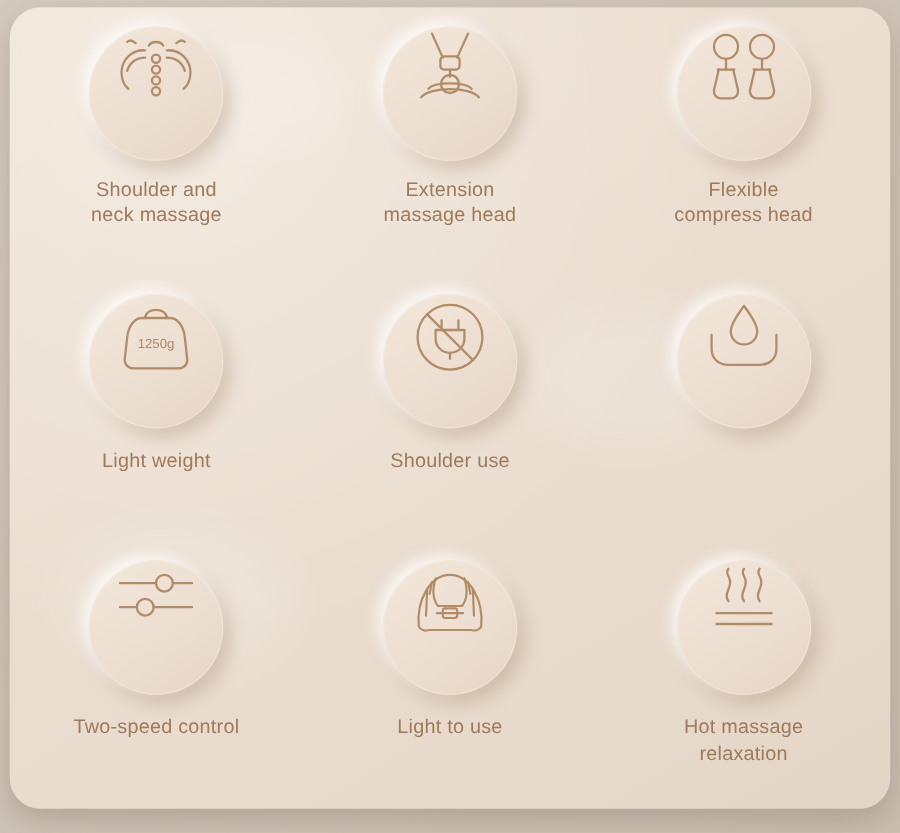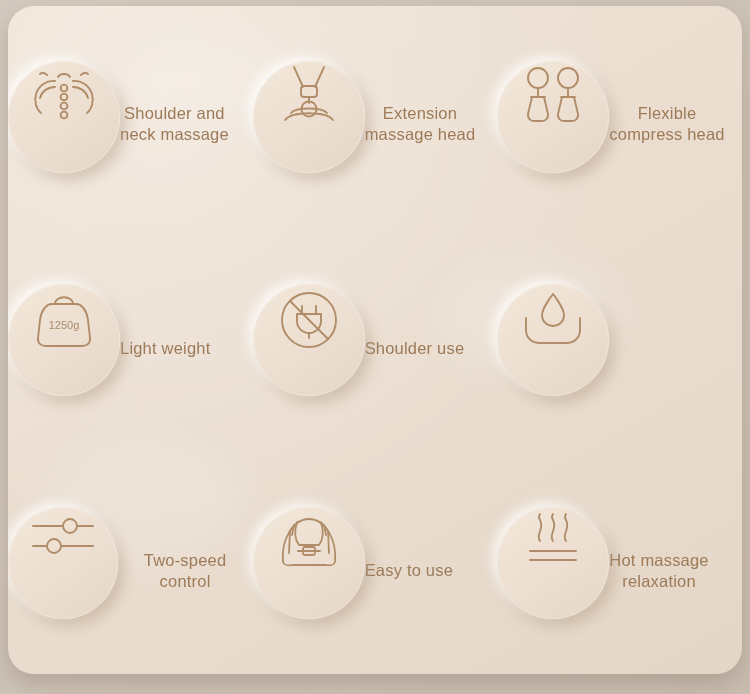--- a/index.html
+++ b/index.html
@@ -46,23 +46,24 @@
     top: 0;
     width: 734px;
     height: 668px;
     display: grid;
     grid-template-columns: repeat(3, 1fr);
     grid-template-rows: repeat(3, 1fr);
   }
   .cell {
     position: relative;
     display: flex;
-    flex-direction: row;
+    flex-direction: column;
     align-items: center;
     justify-content: flex-start;
+    padding-top: 16px;
   }
   .disc {
     position: relative;
     width: 112px;
     height: 112px;
     border-radius: 50%;
     background: linear-gradient(145deg, #f3e8db 0%, #ecded0 55%, #e5d6c6 100%);
     box-shadow:
       -5px -5px 11px rgba(255,255,255,0.75),
       6px 7px 14px rgba(168, 142, 118, 0.40),
@@ -250,21 +251,21 @@
               <path d="M28 44 L50 44"></path>
               <rect x="33" y="40" width="12" height="8" rx="2"></rect>
 
               <path d="M20 24 L19 46"></path>
               <path d="M58 24 L59 46"></path>
               <path d="M24 18 L22 28"></path>
               <path d="M54 18 L56 28"></path>
             </svg>
           </span>
         </div>
-        <div class="caption">Easy to use</div>
+        <div class="caption">Light to use</div>
       </div>
 
       <div class="cell row3">
         <div class="disc">
           <span>
             <svg width="66" height="60" viewBox="0 0 66 60" fill="none" stroke="#b08d68" stroke-width="1.9" stroke-linecap="round" stroke-linejoin="round">
               <path d="M20 34 C15 27, 25 22, 20 13 C18.5 10.5, 18.5 9, 20 7"></path>
               <path d="M33 34 C28 27, 38 22, 33 13 C31.5 10.5, 31.5 9, 33 7"></path>
               <path d="M46 34 C41 27, 51 22, 46 13 C44.5 10.5, 44.5 9, 46 7"></path>
               <path d="M10 44 L56 44"></path>

